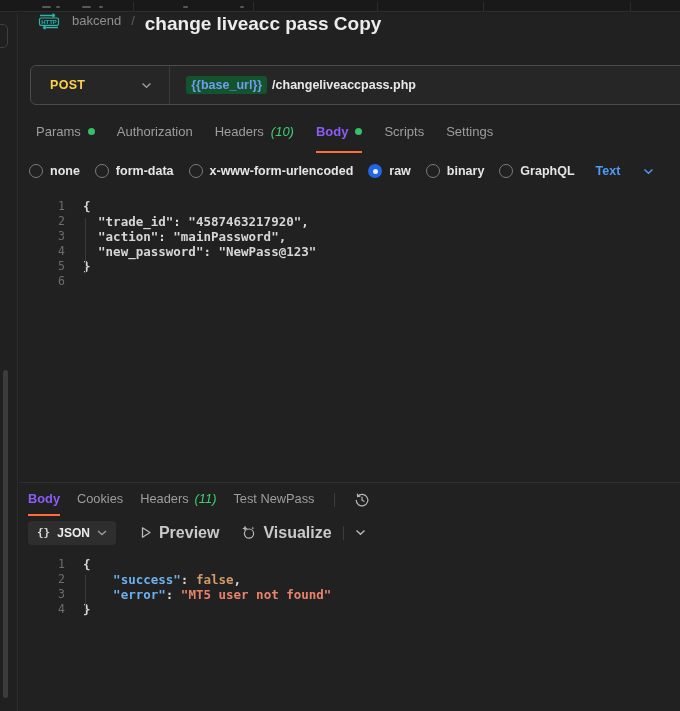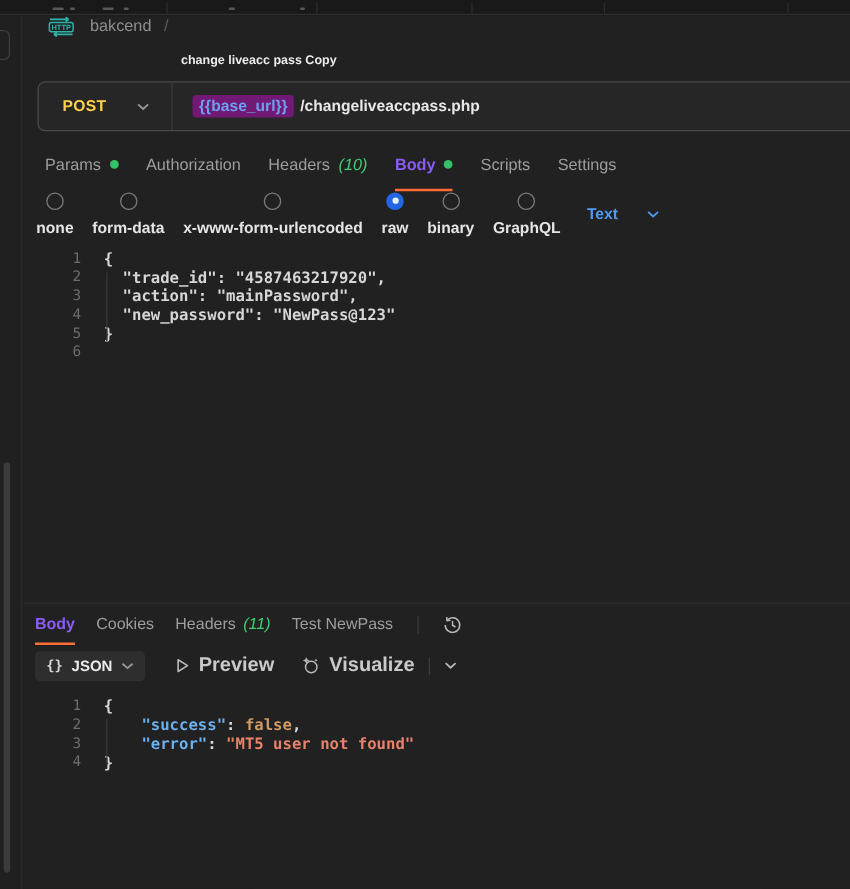--- a/index.html
+++ b/index.html
@@ -19,46 +19,46 @@
               border:1px solid #3f3f3f; border-radius:5px; }
   .rail-thumb { position:absolute; left:3px; top:357px; width:5px; height:328px;
                 background:#3c3c3c; border-radius:3px; }
 
   .main { position:absolute; top:13px; left:19px; width:661px; height:698px; background:#212121; }
 
   
   .breadcrumb-row { height:45px; display:flex; align-items:flex-start; padding-left:17px; gap:10px; }
   .crumb-collection { color:#8f8f8f; font-size:13px; }
   .crumb-sep { color:#5e5e5e; font-size:13px; }
-  .crumb-title { color:#ececec; font-size:10px; font-weight:700;margin-top:30px; }
+  .crumb-title { color:#ececec; font-size:19px; font-weight:700; }
 
   
   .url-row { height:54px; display:flex; align-items:center; padding-left:11px; }
   .url-bar { flex:1; margin-right:-9px; height:40px; background:#262626;
              border:1px solid #4a4a4a; border-radius:6px; display:flex; align-items:center; overflow:hidden; }
   .method { color:#ffd04a; font-weight:700; font-size:12.5px; letter-spacing:.3px;
-            padding-left:19px; display:flex; align-items:center; }
+            padding-left:19px; display:flex; align-items:center;gap:32px; }
   .method-chev { margin:0 0 0 24px; display:flex; }
   .vdiv { width:1px; height:40px; background:#3a3a3a; margin-left:17px; }
   .url-text { display:flex; align-items:center; gap:5px; padding-left:16px; font-size:12.5px; }
-  .var-chip { background:#701a75; color:#6d9ff2; font-weight:600; padding:2px 5px; border-radius:3px; }
+  .var-chip { background:#14532d; color:#6d9ff2; font-weight:600; padding:2px 5px; border-radius:3px; }
   .url-path { color:#e8e8e8; font-weight:600; }
 
   
   .tabs-row { height:41px; display:flex; align-items:stretch; padding-left:17px; gap:22px; font-size:13px; }
   .tab { display:flex; align-items:center; gap:7px; color:#9d9d9d;
          border-bottom:2px solid transparent; cursor:default; }
   .tab.active { color:#8b5cf6; font-weight:700; border-bottom-color:#ff6c37; }
   .tab-count { color:#3ecf72;font-style:italic; }
   .dot { width:7px; height:7px; border-radius:50%; background:#35c168; }
 
   
   .radio-row { height:36px; display:flex; align-items:center; padding-left:10px; gap:15px;
                font-size:12.5px; font-weight:600; color:#e5e5e5; }
-  .radio-item { display:flex; align-items:center; gap:7px;flex-direction:column; }
+  .radio-item { display:flex; align-items:center; gap:7px; }
   .radio { width:14px; height:14px; border-radius:50%; border:1px solid #7a7a7a; position:relative; }
   .radio.sel { border:none; background:#2266e4; }
   .radio.sel::after { content:""; position:absolute; left:4.5px; top:4.5px; width:5px; height:5px;
                       border-radius:50%; background:#e9f1ff; }
   .format-select { display:flex; align-items:center; gap:23px; color:#4e9bf5; margin-left:6px; }
 
   
   .editor { position:relative; }
   .editor.request { height:293px; padding-top:10px; }
   .cl { display:flex; }

